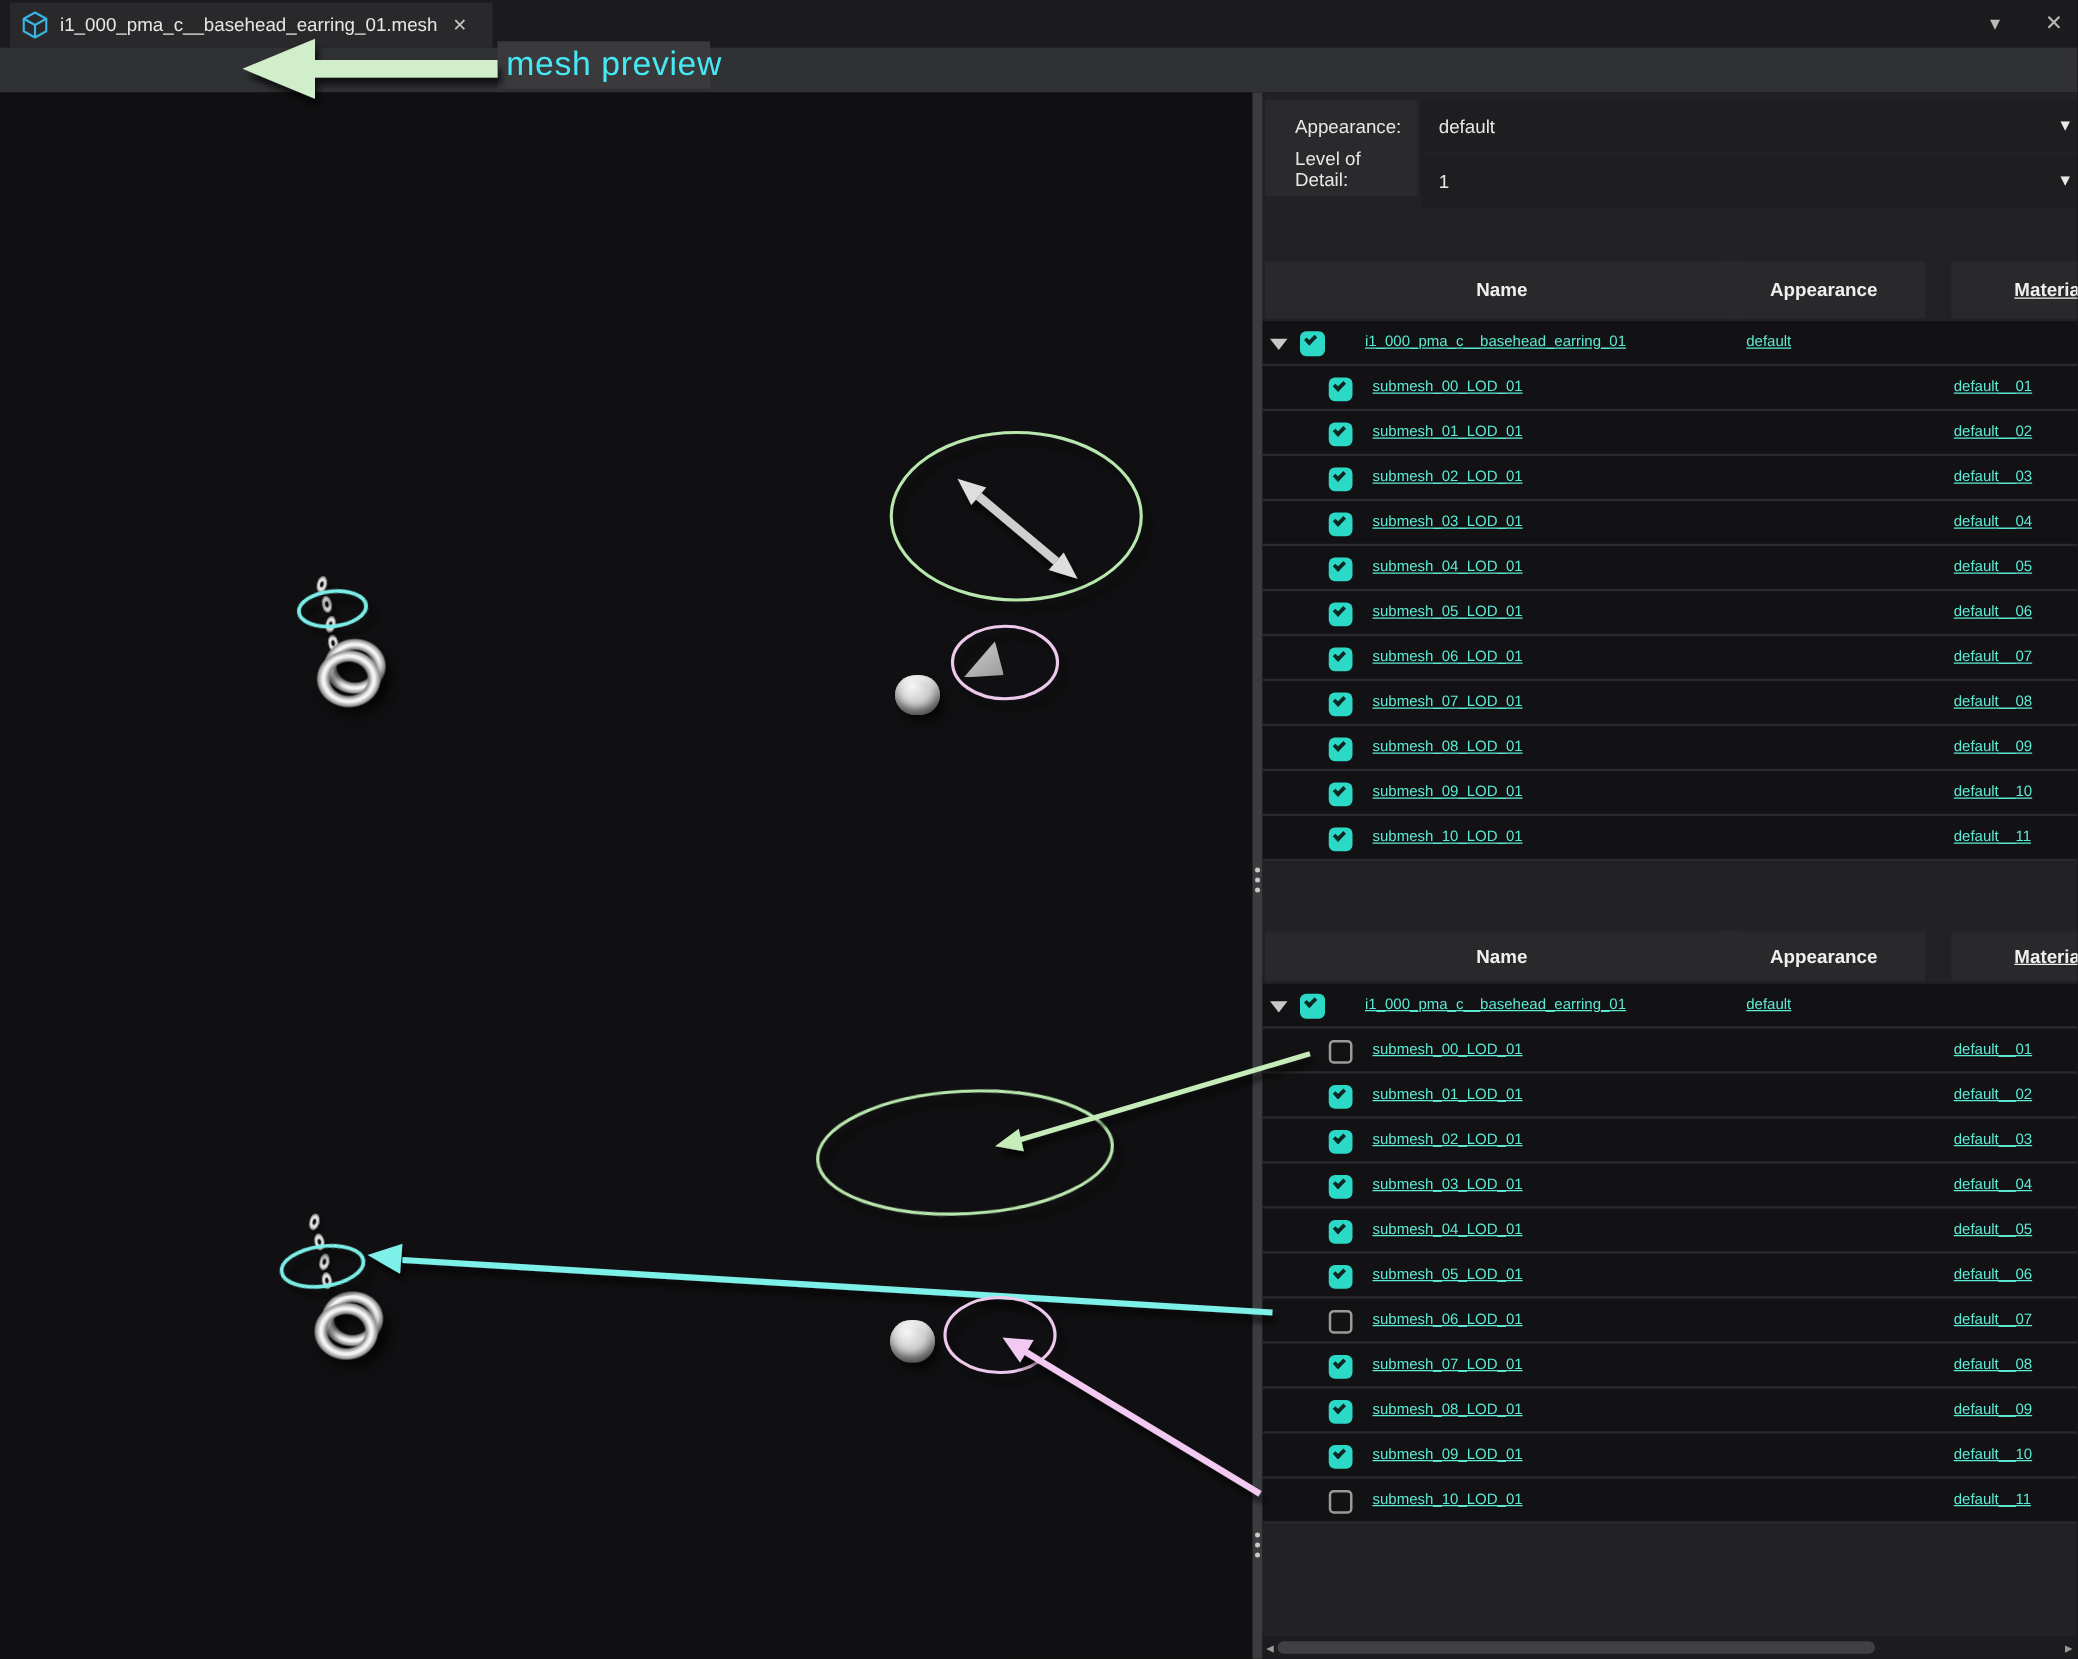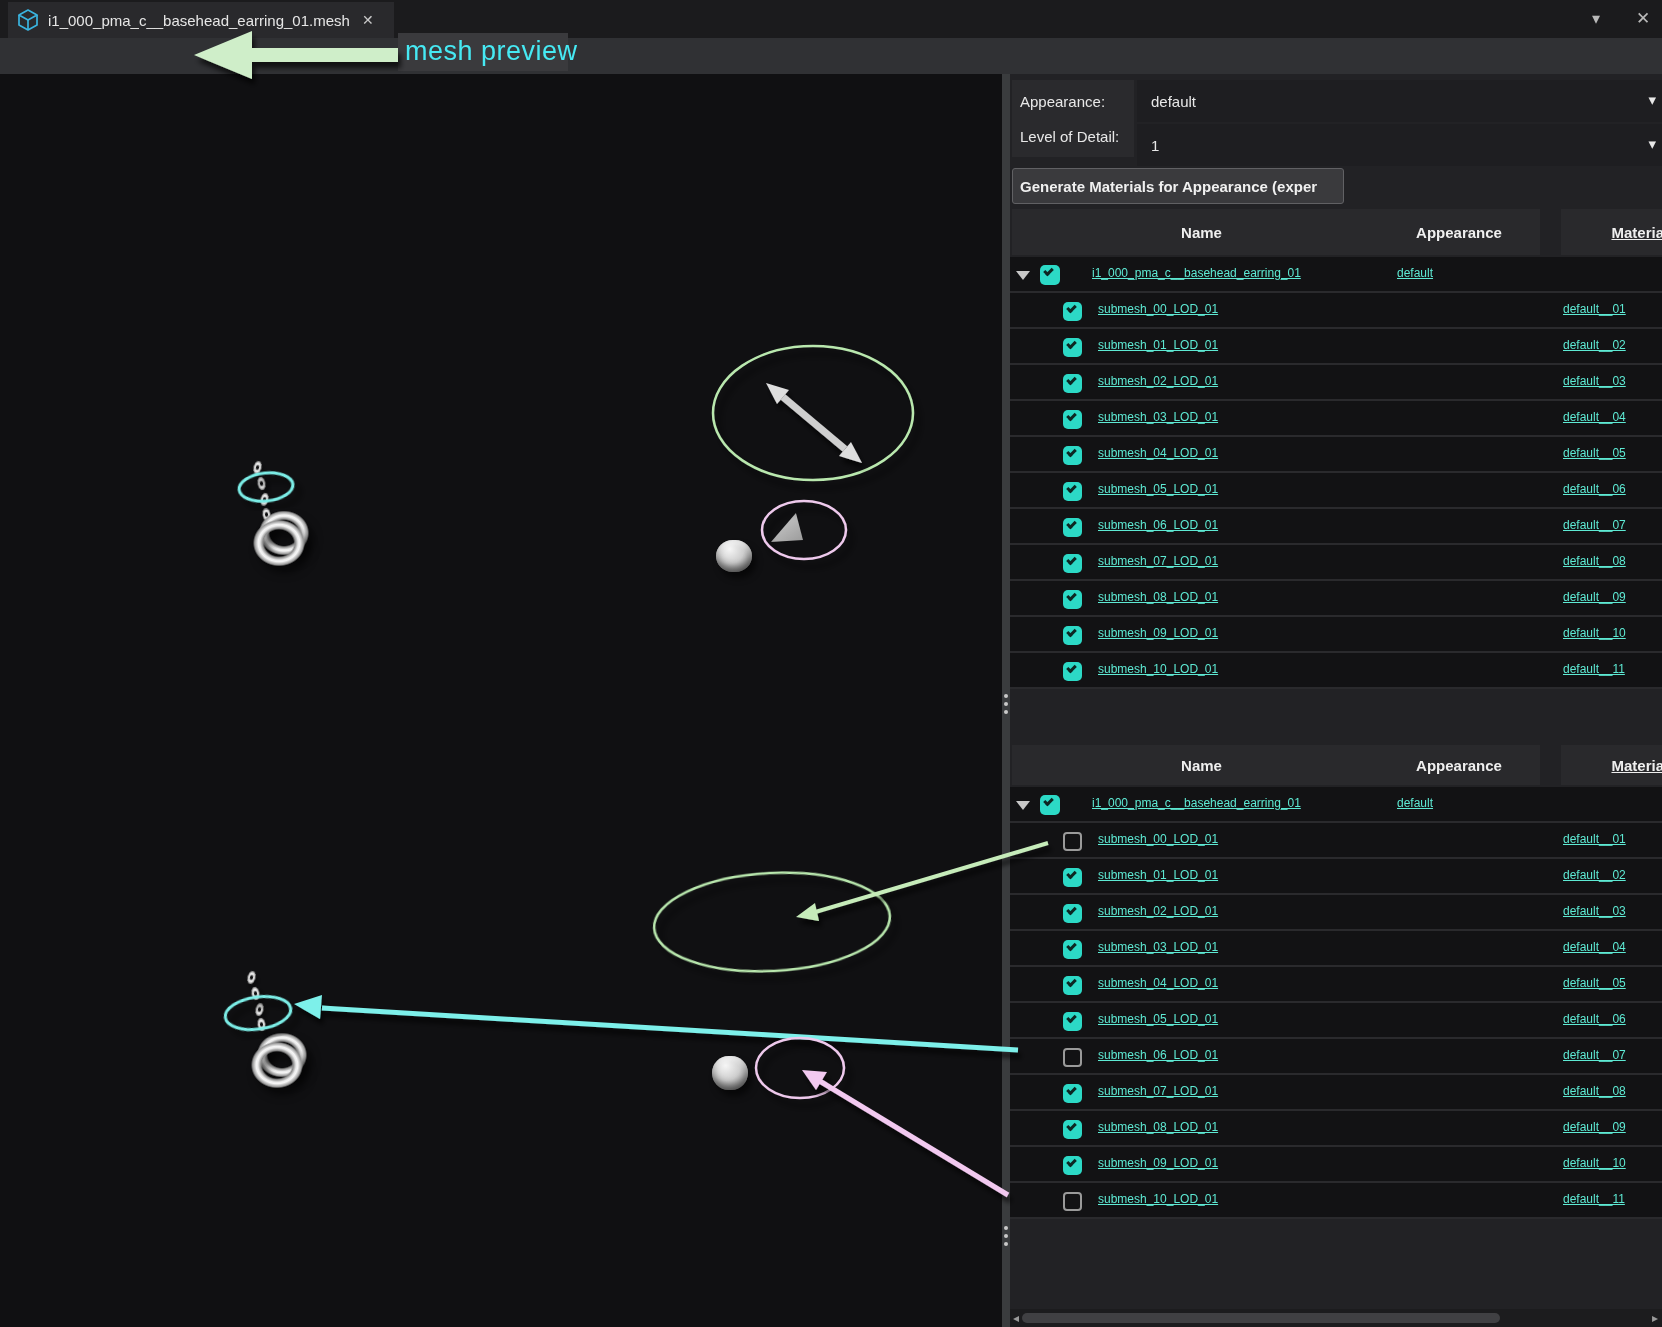--- a/index.html
+++ b/index.html
@@ -29,21 +29,21 @@
   #anno-backdrop { left:398px; top:33px; width:170px; height:38px; background:#3a3a3d; }
   #anno-label { left:405px; top:36px; font-size:27px; color:#46e9f3; letter-spacing:0.5px; }
 
   
   #viewport { left:0; top:74px; width:1002px; height:1253px; background:#101012; overflow:hidden; }
   #divider { left:1002px; top:74px; width:8px; height:1253px; background:#3a3c3e; }
   .grip-dot { left:2px; width:4px; height:4px; border-radius:50%; background:#c9c9c9; position:absolute; }
 
   #panel { left:1010px; top:74px; width:652px; height:1253px; background:#222225; overflow:hidden; }
   .prow-label { left:2px; width:122px; height:42px; background:#2a2a2d; display:flex; align-items:center; }
-  .prow-label span { margin-left:8px; font-size:15px; color:#e8e8e8; }
+  .prow-label span { margin-left:24px; font-size:15px; color:#e8e8e8; }
   .prow-value { left:127px; width:525px; height:42px; background:#1e1e21; display:flex; align-items:center; }
   .prow-value span { margin-left:14px; font-size:15px; color:#e8e8e8; }
   .dd-chevron { position:absolute; right:6px; top:11px; color:#a9a9a9; font-size:15px; }
   #gen-btn { left:2px; top:94px; width:332px; height:36px; background:#3a3a3d; border:1px solid #616164;
              border-radius:3px; color:#f0f0f0; font-size:15px; font-weight:bold;
              white-space:nowrap; overflow:hidden; text-align:left; padding-left:7px; }
 
   .mtable { left:0; width:652px; position:absolute; }
   .thead { position:relative; width:652px; }
   .th { position:absolute; top:0; background:#29292c; color:#efefef; font-size:15px; font-weight:bold;
@@ -151,21 +151,20 @@
     <span>default</span>
     <span class="dd-chevron">▾</span>
   </div>
   <div class="abs prow-label" style="top:41px;">
     <span>Level of Detail:</span>
   </div>
   <div class="abs prow-value" style="top:50px;">
     <span>1</span>
     <span class="dd-chevron">▾</span>
   </div>
-  <button class="abs" id="gen-btn">Generate Materials for Appearance (exper</button>
 
   <div class="mtable" id="table-top" style="top:135px;">
       <div class="thead" style="height:48px;">
         <div class="th c0" style="height:46px;">Name</div>
         <div class="th c1" style="height:46px;">Appearance</div>
         <div class="th c2" style="height:46px;">Materia</div>
       </div>
       <div class="trow" style="height:36px;">
         <span class="expander" style="top:14px;"></span>
         <span class="cb checked" style="left:30px; top:8px; width:20px; height:20px;">

